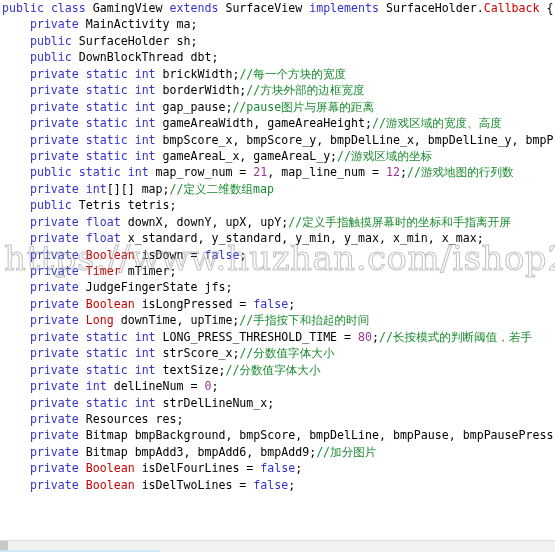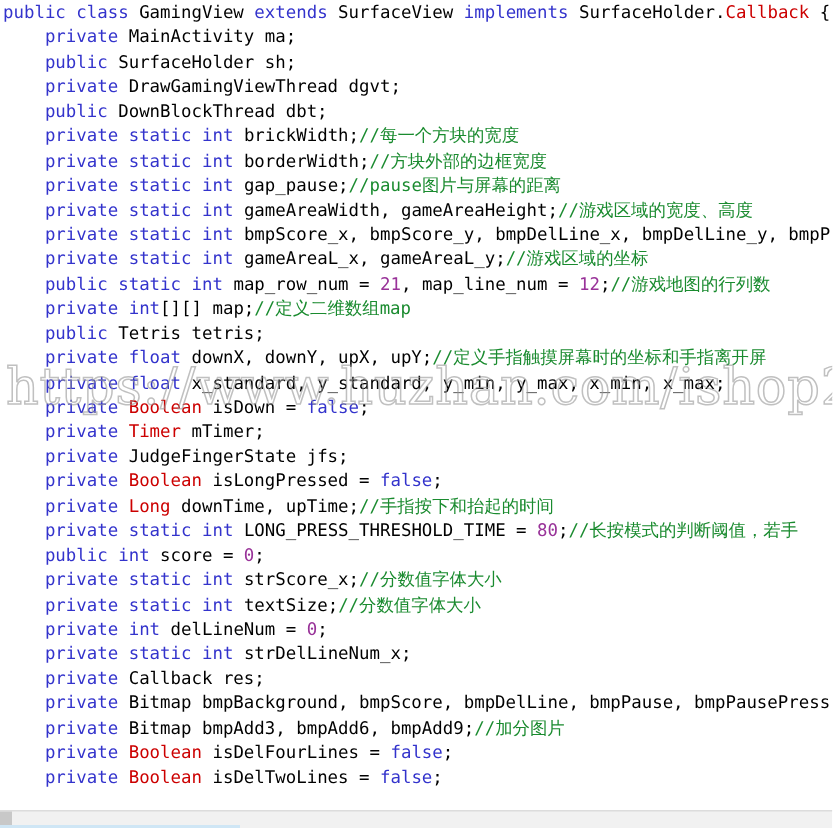--- a/index.html
+++ b/index.html
@@ -98,45 +98,43 @@
 </style>
 </head>
 <body>
 
 <div id="code-root">
 
   <div id="code-surface">
       <div class="code-line"><span class="tok-kw">public</span><span class="tok-plain"> </span><span class="tok-kw">class</span><span class="tok-plain"> GamingView </span><span class="tok-kw">extends</span><span class="tok-plain"> SurfaceView </span><span class="tok-kw">implements</span><span class="tok-plain"> SurfaceHolder.</span><span class="tok-type">Callback</span><span class="tok-plain"> {</span></div>
       <div class="code-line"><span class="tok-plain">    </span><span class="tok-kw">private</span><span class="tok-plain"> MainActivity ma;</span></div>
       <div class="code-line"><span class="tok-plain">    </span><span class="tok-kw">public</span><span class="tok-plain"> SurfaceHolder sh;</span></div>
-      <div class="code-line"><span class="tok-plain">    </span><span class="tok-kw">private</span><span class="tok-plain"> DrawGamingViewThread dgvt;</span></div>
       <div class="code-line"><span class="tok-plain">    </span><span class="tok-kw">public</span><span class="tok-plain"> DownBlockThread dbt;</span></div>
       <div class="code-line"><span class="tok-plain">    </span><span class="tok-kw">private</span><span class="tok-plain"> </span><span class="tok-kw">static</span><span class="tok-plain"> </span><span class="tok-kw">int</span><span class="tok-plain"> brickWidth;</span><span class="tok-comment">//每一个方块的宽度</span></div>
       <div class="code-line"><span class="tok-plain">    </span><span class="tok-kw">private</span><span class="tok-plain"> </span><span class="tok-kw">static</span><span class="tok-plain"> </span><span class="tok-kw">int</span><span class="tok-plain"> borderWidth;</span><span class="tok-comment">//方块外部的边框宽度</span></div>
       <div class="code-line"><span class="tok-plain">    </span><span class="tok-kw">private</span><span class="tok-plain"> </span><span class="tok-kw">static</span><span class="tok-plain"> </span><span class="tok-kw">int</span><span class="tok-plain"> gap_pause;</span><span class="tok-comment">//pause图片与屏幕的距离</span></div>
       <div class="code-line"><span class="tok-plain">    </span><span class="tok-kw">private</span><span class="tok-plain"> </span><span class="tok-kw">static</span><span class="tok-plain"> </span><span class="tok-kw">int</span><span class="tok-plain"> gameAreaWidth, gameAreaHeight;</span><span class="tok-comment">//游戏区域的宽度、高度</span></div>
       <div class="code-line"><span class="tok-plain">    </span><span class="tok-kw">private</span><span class="tok-plain"> </span><span class="tok-kw">static</span><span class="tok-plain"> </span><span class="tok-kw">int</span><span class="tok-plain"> bmpScore_x, bmpScore_y, bmpDelLine_x, bmpDelLine_y, bmpP</span></div>
       <div class="code-line"><span class="tok-plain">    </span><span class="tok-kw">private</span><span class="tok-plain"> </span><span class="tok-kw">static</span><span class="tok-plain"> </span><span class="tok-kw">int</span><span class="tok-plain"> gameAreaL_x, gameAreaL_y;</span><span class="tok-comment">//游戏区域的坐标</span></div>
       <div class="code-line"><span class="tok-plain">    </span><span class="tok-kw">public</span><span class="tok-plain"> </span><span class="tok-kw">static</span><span class="tok-plain"> </span><span class="tok-kw">int</span><span class="tok-plain"> map_row_num = </span><span class="tok-num">21</span><span class="tok-plain">, map_line_num = </span><span class="tok-num">12</span><span class="tok-plain">;</span><span class="tok-comment">//游戏地图的行列数</span></div>
       <div class="code-line"><span class="tok-plain">    </span><span class="tok-kw">private</span><span class="tok-plain"> </span><span class="tok-kw">int</span><span class="tok-plain">[][] map;</span><span class="tok-comment">//定义二维数组map</span></div>
       <div class="code-line"><span class="tok-plain">    </span><span class="tok-kw">public</span><span class="tok-plain"> Tetris tetris;</span></div>
       <div class="code-line"><span class="tok-plain">    </span><span class="tok-kw">private</span><span class="tok-plain"> </span><span class="tok-kw">float</span><span class="tok-plain"> downX, downY, upX, upY;</span><span class="tok-comment">//定义手指触摸屏幕时的坐标和手指离开屏</span></div>
       <div class="code-line"><span class="tok-plain">    </span><span class="tok-kw">private</span><span class="tok-plain"> </span><span class="tok-kw">float</span><span class="tok-plain"> x_standard, y_standard, y_min, y_max, x_min, x_max;</span></div>
       <div class="code-line"><span class="tok-plain">    </span><span class="tok-kw">private</span><span class="tok-plain"> </span><span class="tok-type">Boolean</span><span class="tok-plain"> isDown = </span><span class="tok-kw">false</span><span class="tok-plain">;</span></div>
       <div class="code-line"><span class="tok-plain">    </span><span class="tok-kw">private</span><span class="tok-plain"> </span><span class="tok-type">Timer</span><span class="tok-plain"> mTimer;</span></div>
       <div class="code-line"><span class="tok-plain">    </span><span class="tok-kw">private</span><span class="tok-plain"> JudgeFingerState jfs;</span></div>
       <div class="code-line"><span class="tok-plain">    </span><span class="tok-kw">private</span><span class="tok-plain"> </span><span class="tok-type">Boolean</span><span class="tok-plain"> isLongPressed = </span><span class="tok-kw">false</span><span class="tok-plain">;</span></div>
       <div class="code-line"><span class="tok-plain">    </span><span class="tok-kw">private</span><span class="tok-plain"> </span><span class="tok-type">Long</span><span class="tok-plain"> downTime, upTime;</span><span class="tok-comment">//手指按下和抬起的时间</span></div>
       <div class="code-line"><span class="tok-plain">    </span><span class="tok-kw">private</span><span class="tok-plain"> </span><span class="tok-kw">static</span><span class="tok-plain"> </span><span class="tok-kw">int</span><span class="tok-plain"> LONG_PRESS_THRESHOLD_TIME = </span><span class="tok-num">80</span><span class="tok-plain">;</span><span class="tok-comment">//长按模式的判断阈值，若手</span></div>
-      <div class="code-line"><span class="tok-plain">    </span><span class="tok-kw">public</span><span class="tok-plain"> </span><span class="tok-kw">int</span><span class="tok-plain"> score = </span><span class="tok-num">0</span><span class="tok-plain">;</span></div>
       <div class="code-line"><span class="tok-plain">    </span><span class="tok-kw">private</span><span class="tok-plain"> </span><span class="tok-kw">static</span><span class="tok-plain"> </span><span class="tok-kw">int</span><span class="tok-plain"> strScore_x;</span><span class="tok-comment">//分数值字体大小</span></div>
       <div class="code-line"><span class="tok-plain">    </span><span class="tok-kw">private</span><span class="tok-plain"> </span><span class="tok-kw">static</span><span class="tok-plain"> </span><span class="tok-kw">int</span><span class="tok-plain"> textSize;</span><span class="tok-comment">//分数值字体大小</span></div>
       <div class="code-line"><span class="tok-plain">    </span><span class="tok-kw">private</span><span class="tok-plain"> </span><span class="tok-kw">int</span><span class="tok-plain"> delLineNum = </span><span class="tok-num">0</span><span class="tok-plain">;</span></div>
       <div class="code-line"><span class="tok-plain">    </span><span class="tok-kw">private</span><span class="tok-plain"> </span><span class="tok-kw">static</span><span class="tok-plain"> </span><span class="tok-kw">int</span><span class="tok-plain"> strDelLineNum_x;</span></div>
-      <div class="code-line"><span class="tok-plain">    </span><span class="tok-kw">private</span><span class="tok-plain"> Callback res;</span></div>
+      <div class="code-line"><span class="tok-plain">    </span><span class="tok-kw">private</span><span class="tok-plain"> Resources res;</span></div>
       <div class="code-line"><span class="tok-plain">    </span><span class="tok-kw">private</span><span class="tok-plain"> Bitmap bmpBackground, bmpScore, bmpDelLine, bmpPause, bmpPausePress</span></div>
       <div class="code-line"><span class="tok-plain">    </span><span class="tok-kw">private</span><span class="tok-plain"> Bitmap bmpAdd3, bmpAdd6, bmpAdd9;</span><span class="tok-comment">//加分图片</span></div>
       <div class="code-line"><span class="tok-plain">    </span><span class="tok-kw">private</span><span class="tok-plain"> </span><span class="tok-type">Boolean</span><span class="tok-plain"> isDelFourLines = </span><span class="tok-kw">false</span><span class="tok-plain">;</span></div>
       <div class="code-line"><span class="tok-plain">    </span><span class="tok-kw">private</span><span class="tok-plain"> </span><span class="tok-type">Boolean</span><span class="tok-plain"> isDelTwoLines = </span><span class="tok-kw">false</span><span class="tok-plain">;</span></div>
     </div>
 
   <div id="watermark">
     <span>https://www.huzhan.com/ishop20926</span>
   </div>
 

